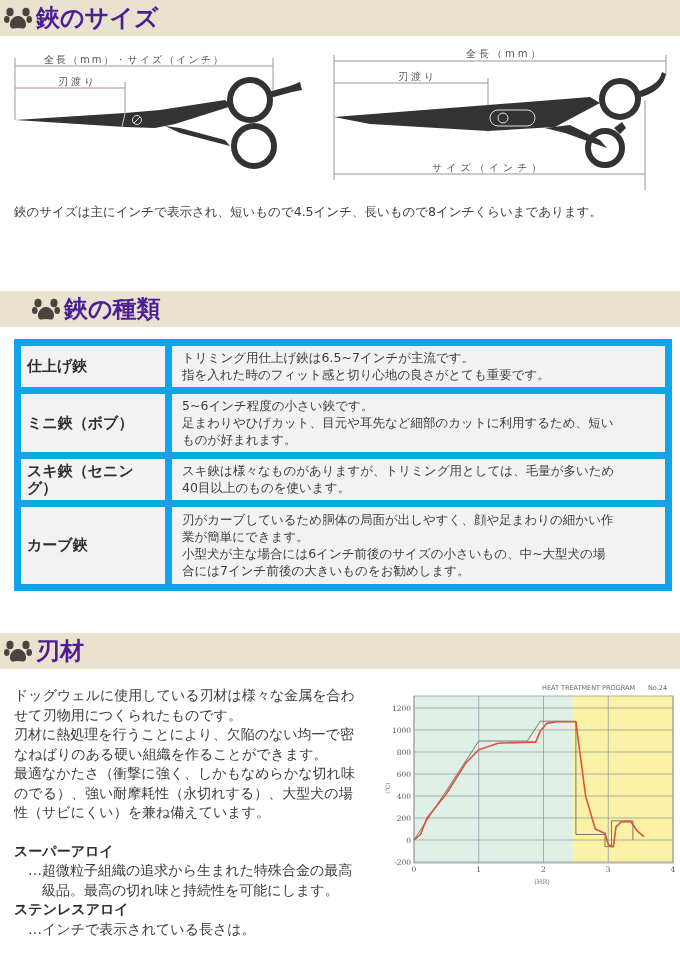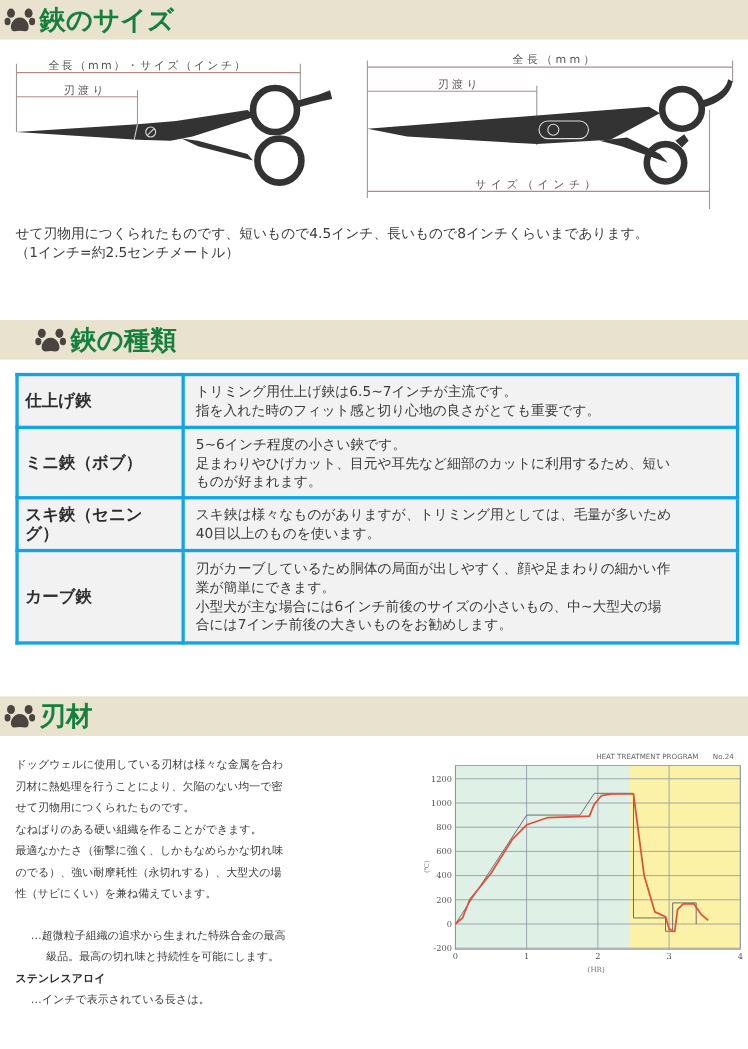--- a/index.html
+++ b/index.html
@@ -8,48 +8,48 @@
 
     .section-header {
       position: absolute; left: 0; width: 680px; height: 36px;
       background: #e8e2cf;
       display: flex; align-items: center;
       padding-left: 4px;
     }
     .section-header .paw { width: 28px; height: 26px; margin-right: 4px; }
     .section-header .title {
       font-family: "DejaVu Sans", sans-serif;
-      font-weight: bold; font-size: 24px; color: #15803d; letter-spacing: 0px;
+      font-weight: bold; font-size: 24px; color: #4c1d95; letter-spacing: 0px;
     }
 
     .diagram { position: absolute; }
     .diagram svg { display: block; }
 
     .size-text {
       position: absolute; left: 14px; top: 203px; width: 660px;
       font-size: 12.5px; line-height: 18px; color: #3c3c3c;
     }
     .size-text div { white-space: nowrap; }
 
     table.types {
       position: absolute; left: 14px; top: 339px; width: 658px;
       border-collapse: collapse; background: #f2f2f2;
     }
     table.types td {
-      border: 3px solid #0ea5e9; vertical-align: middle;
+      border: 7px solid #0ea5e9; vertical-align: middle;
       font-size: 12.5px; line-height: 17px; color: #3c3c3c;
     }
     table.types td.name {
       width: 151px; padding: 0 6px; font-weight: bold; font-size: 15px; color: #2e2e2e;
     }
     table.types td.desc { padding: 3px 8px 4px 10px; }
 
     .material-text {
       position: absolute; left: 14px; top: 686px; width: 350px;
-      font-size: 10px; line-height: 19.5px; color: #3c3c3c;
+      font-size: 14px; line-height: 19.5px; color: #3c3c3c;
     }
     .material-text .para div { white-space: nowrap; }
     .material-text .alloy-title { font-weight: bold; color: #2e2e2e; margin-top: 0; white-space: nowrap; }
     .material-text .alloy-desc { padding-left: 14px; white-space: nowrap; }
     .material-text .alloy-desc2 { padding-left: 28px; white-space: nowrap; }
     .spacer { height: 19px; }
 
     .chart { position: absolute; left: 380px; top: 680px; width: 300px; height: 215px; }
     .chart svg { display: block; }
   </style>
@@ -111,22 +111,21 @@
 
     <path d="M545 128 L570 125 L600 140 L607 148 L565 133 Z" fill="#333"></path>
     <circle cx="620" cy="99" r="18" fill="none" stroke="#333" stroke-width="6"></circle>
     <circle cx="605" cy="148" r="17" fill="none" stroke="#333" stroke-width="6"></circle>
     <path d="M636 92 C 650 88, 660 82, 662 72 L666 74 C 664 86, 654 94, 638 98 Z" fill="#333"></path>
     <path d="M614 128 L622 122 L626 128 L620 134 Z" fill="#333"></path>
   </svg>
 </div>
 
 <div class="size-text">
-  <div>せて刃物用につくられたものです、短いもので4.5インチ、長いもので8インチくらいまであります。</div>
-  <div>（1インチ=約2.5センチメートル）</div>
+  <div>鋏のサイズは主にインチで表示され、短いもので4.5インチ、長いもので8インチくらいまであります。</div>
 </div>
 
 <div class="section-header" style="top:291px;padding-left:32px;">
   <svg class="paw" viewBox="0 0 28 26">
     <g fill="#4a4440">
       <ellipse cx="6" cy="7" rx="3.6" ry="4.2"></ellipse>
       <ellipse cx="22" cy="7" rx="3.6" ry="4.2"></ellipse>
       <ellipse cx="2.8" cy="14.5" rx="2.8" ry="3.4"></ellipse>
       <ellipse cx="25.2" cy="14.5" rx="2.8" ry="3.4"></ellipse>
       <path d="M14 11 C 8 11, 4.5 18, 6.5 22 C 8 24.5, 11 23, 14 23 C 17 23, 20 24.5, 21.5 22 C 23.5 18, 20 11, 14 11 Z"></path>
@@ -180,28 +179,29 @@
       <ellipse cx="25.2" cy="14.5" rx="2.8" ry="3.4"></ellipse>
       <path d="M14 11 C 8 11, 4.5 18, 6.5 22 C 8 24.5, 11 23, 14 23 C 17 23, 20 24.5, 21.5 22 C 23.5 18, 20 11, 14 11 Z"></path>
     </g>
   </svg>
   <span class="title">刃材</span>
 </div>
 
 <div class="material-text">
   <div class="para">
     <div>ドッグウェルに使用している刃材は様々な金属を合わ</div>
+    <div>せて刃物用につくられたものです。</div>
     <div>刃材に熱処理を行うことにより、欠陥のない均一で密</div>
-    <div>せて刃物用につくられたものです。</div>
     <div>なねばりのある硬い組織を作ることができます。</div>
     <div>最適なかたさ（衝撃に強く、しかもなめらかな切れ味</div>
     <div>のでる）、強い耐摩耗性（永切れする）、大型犬の場</div>
     <div>性（サビにくい）を兼ね備えています。</div>
   </div>
   <div class="spacer"></div>
+  <div class="alloy-title">スーパーアロイ</div>
   <div class="alloy-desc">…超微粒子組織の追求から生まれた特殊合金の最高</div>
   <div class="alloy-desc2">級品。最高の切れ味と持続性を可能にします。</div>
   <div class="alloy-title">ステンレスアロイ</div>
   <div class="alloy-desc">…インチで表示されている長さは。</div>
 </div>
 
 <div class="chart">
   <svg id="chart-svg" width="300" height="215" viewBox="0 0 300 215">
     <text id="chart-title" x="162" y="10" font-size="6.5" fill="#666" font-family="DejaVu Sans, sans-serif">HEAT TREATMENT PROGRAM</text>
     <text id="chart-subtitle" x="268" y="10" font-size="6.5" fill="#666" font-family="DejaVu Sans, sans-serif">No.24</text>

